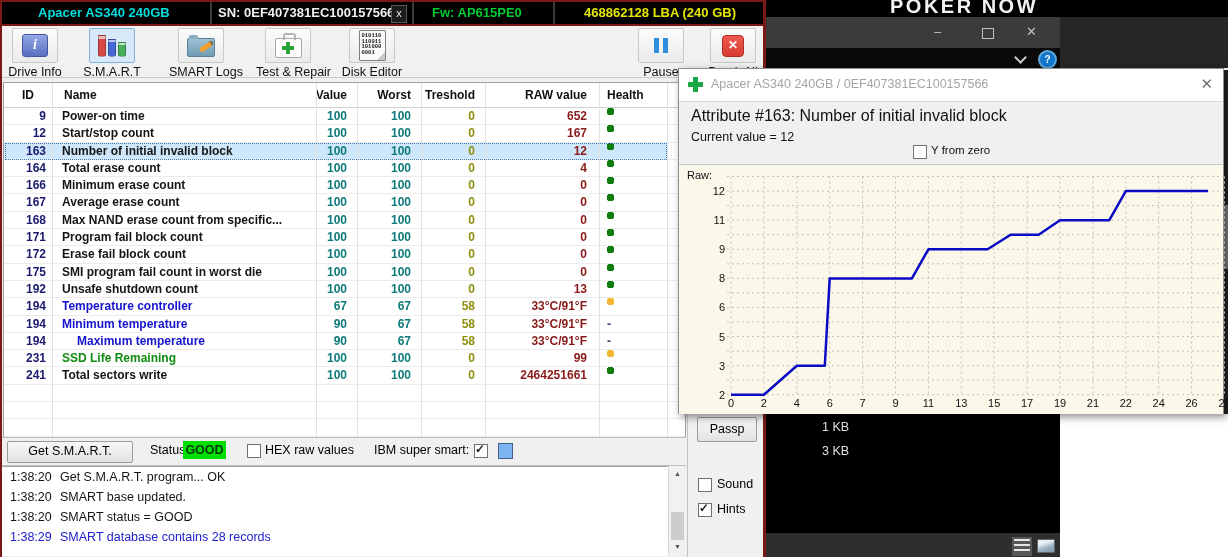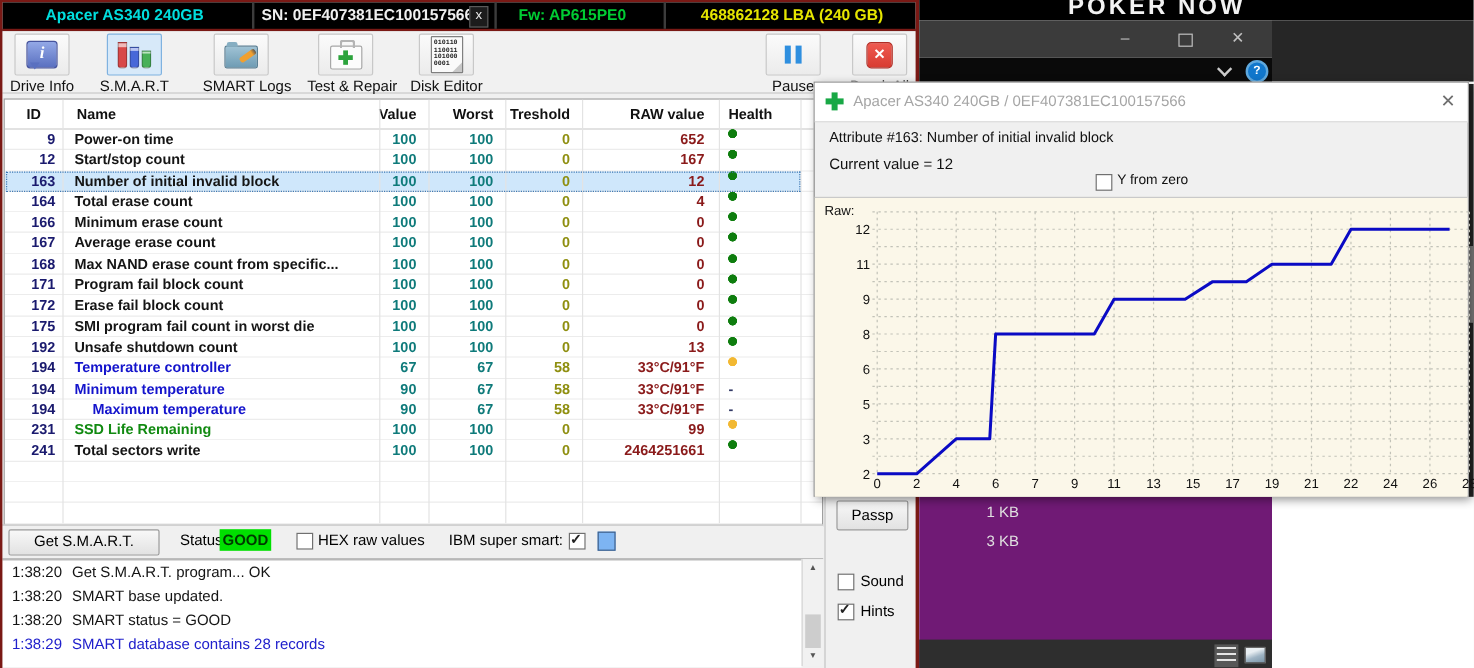--- a/index.html
+++ b/index.html
@@ -130,38 +130,38 @@
   #pk-rd{position:absolute;left:294px;top:17px;width:168px;height:51px;background:#262626;}
   #pk-sub{position:absolute;left:0;top:48px;width:294px;height:22px;background:#0a0a0a;}
   #pk-chev{position:absolute;left:250px;top:5px;width:7px;height:7px;border-right:2px solid #ccc;border-bottom:2px solid #ccc;transform:rotate(45deg);cursor:pointer;}
   #pk-help{position:absolute;left:272px;top:2px;width:15px;height:15px;border-radius:50%;background:#1177cc;border:2px solid #5fa8dd;
            color:#fff;font-size:10px;font-weight:700;text-align:center;line-height:15px;cursor:pointer;}
   #pk-body{position:absolute;left:0;top:70px;width:462px;height:344px;background:#242424;}
   #pk-thumb{position:absolute;left:457px;top:135px;width:5px;height:64px;background:#7f7f7f;}
   #pk-ready{position:absolute;left:294px;top:414px;width:168px;height:143px;background:#fff;}
   #pk-orange{position:absolute;left:0;top:21px;width:11px;height:49px;background:#f05423;border-radius:0 6px 6px 0;}
   #pk-readytext{position:absolute;left:-4px;top:77px;font-size:18px;color:#4f4f4f;letter-spacing:.5px;white-space:nowrap;}
-  #pk-files{position:absolute;left:0;top:414px;width:294px;height:143px;background:#701a75;z-index:2;}
+  #pk-files{position:absolute;left:0;top:414px;width:294px;height:143px;background:#000000;z-index:2;}
   .pk-size{position:absolute;left:56px;color:#e0e0e0;font-size:12.5px;}
   #pk-size1{top:6px;} #pk-size2{top:30px;}
   #pk-fbar{position:absolute;left:0;top:119px;width:294px;height:24px;background:#2e2e2e;}
   #pk-iclist{position:absolute;left:246px;top:4px;width:16px;height:15px;background:#575757;padding:2px;cursor:pointer;}
   #pk-iclist div{width:100%;height:100%;background:repeating-linear-gradient(#e5e5e5 0 2px,transparent 2px 5px);}
   #pk-icimg{position:absolute;left:271px;top:6px;width:16px;height:12px;border:1px solid #666;border-radius:1px;
             background:linear-gradient(160deg,#e8eef2 30%,#9fb4c4 60%,#7a95a8);cursor:pointer;}
 
   
   #popup{position:absolute;left:678px;top:68px;width:546px;height:346px;background:#f0f0f0;border:1px solid #909090;
          box-shadow:3px 3px 8px rgba(0,0,0,.45);z-index:10;box-sizing:border-box;}
   #ptitle{position:absolute;left:0;top:0;width:100%;height:32px;background:#fff;border-bottom:1px solid #d8d8d8;}
   #pcross{position:absolute;left:9px;top:8px;width:15px;height:15px;
     background:linear-gradient(#18a845,#18a845) center/15px 5px no-repeat,linear-gradient(#18a845,#18a845) center/5px 15px no-repeat;}
   #ptitletext{position:absolute;left:32px;top:0;line-height:31px;color:#a5a5a5;font-size:12.5px;white-space:nowrap;}
   #pclose{position:absolute;right:10px;top:6px;font-size:15px;color:#6f6f6f;cursor:pointer;}
-  #pattr{position:absolute;left:12px;top:38px;font-size:12px;color:#111;}
+  #pattr{position:absolute;left:12px;top:38px;font-size:16px;color:#111;}
   #pcur{position:absolute;left:12px;top:61px;font-size:12.5px;color:#111;}
   #yzerocb{left:234px;top:76px;}
   #yzerolabel{position:absolute;left:252px;top:75px;font-size:11.5px;color:#111;}
   #pchart{position:absolute;left:0;top:95px;width:544px;height:249px;background:#fbf7e9;border-top:1px solid #c9c9c9;}
   #chartsvg{overflow:visible;display:block;}
 </style>
 </head>
 <body>
 
 <div id="victoria">

